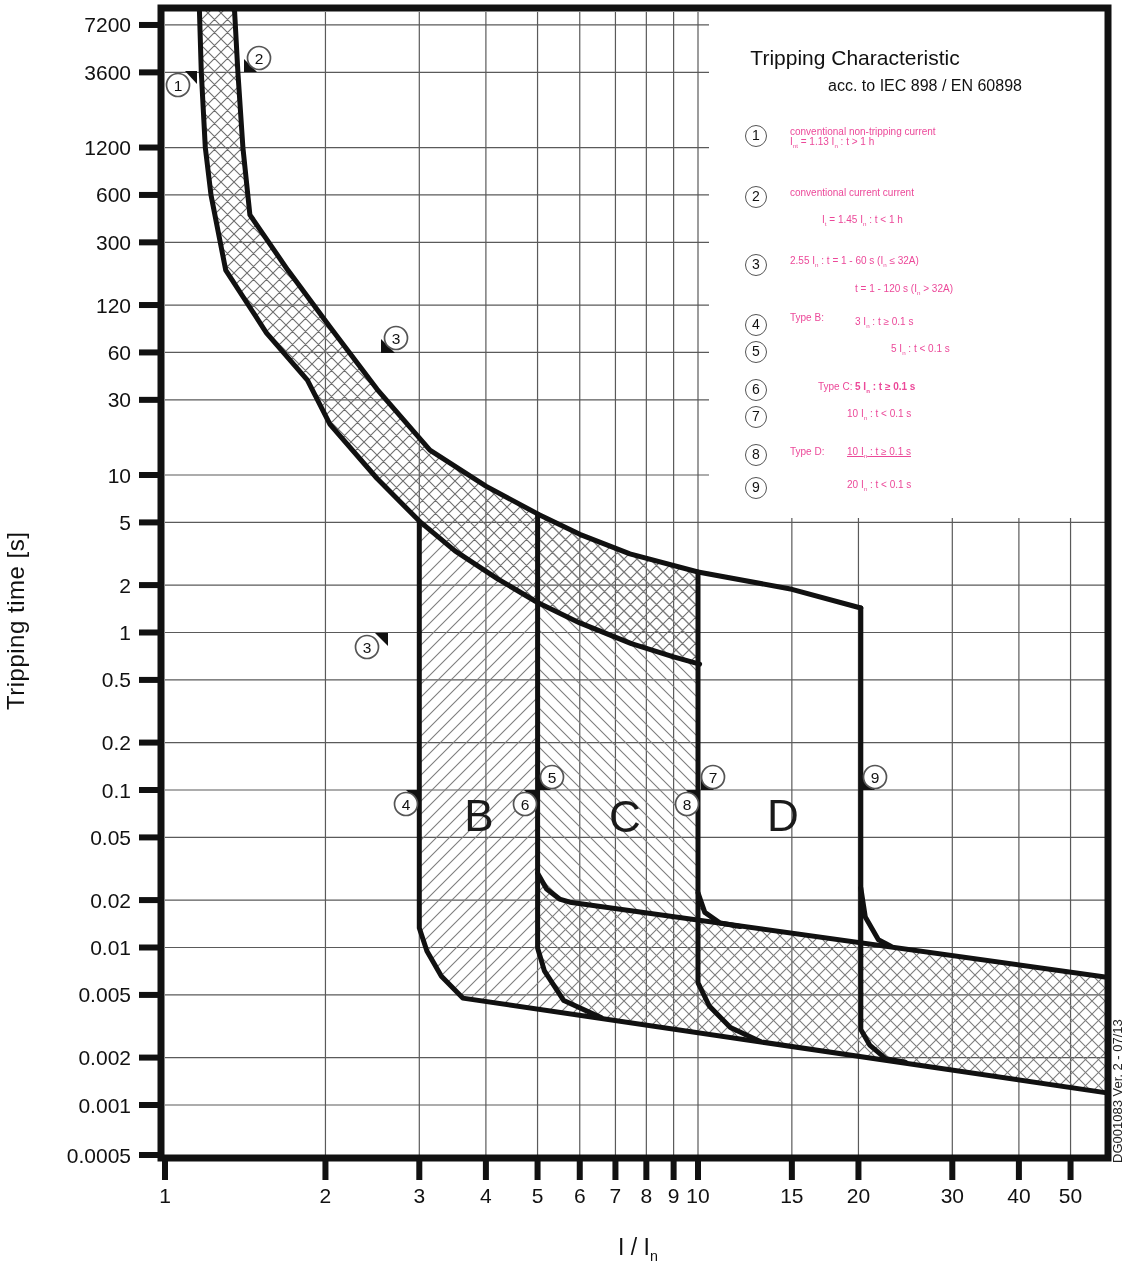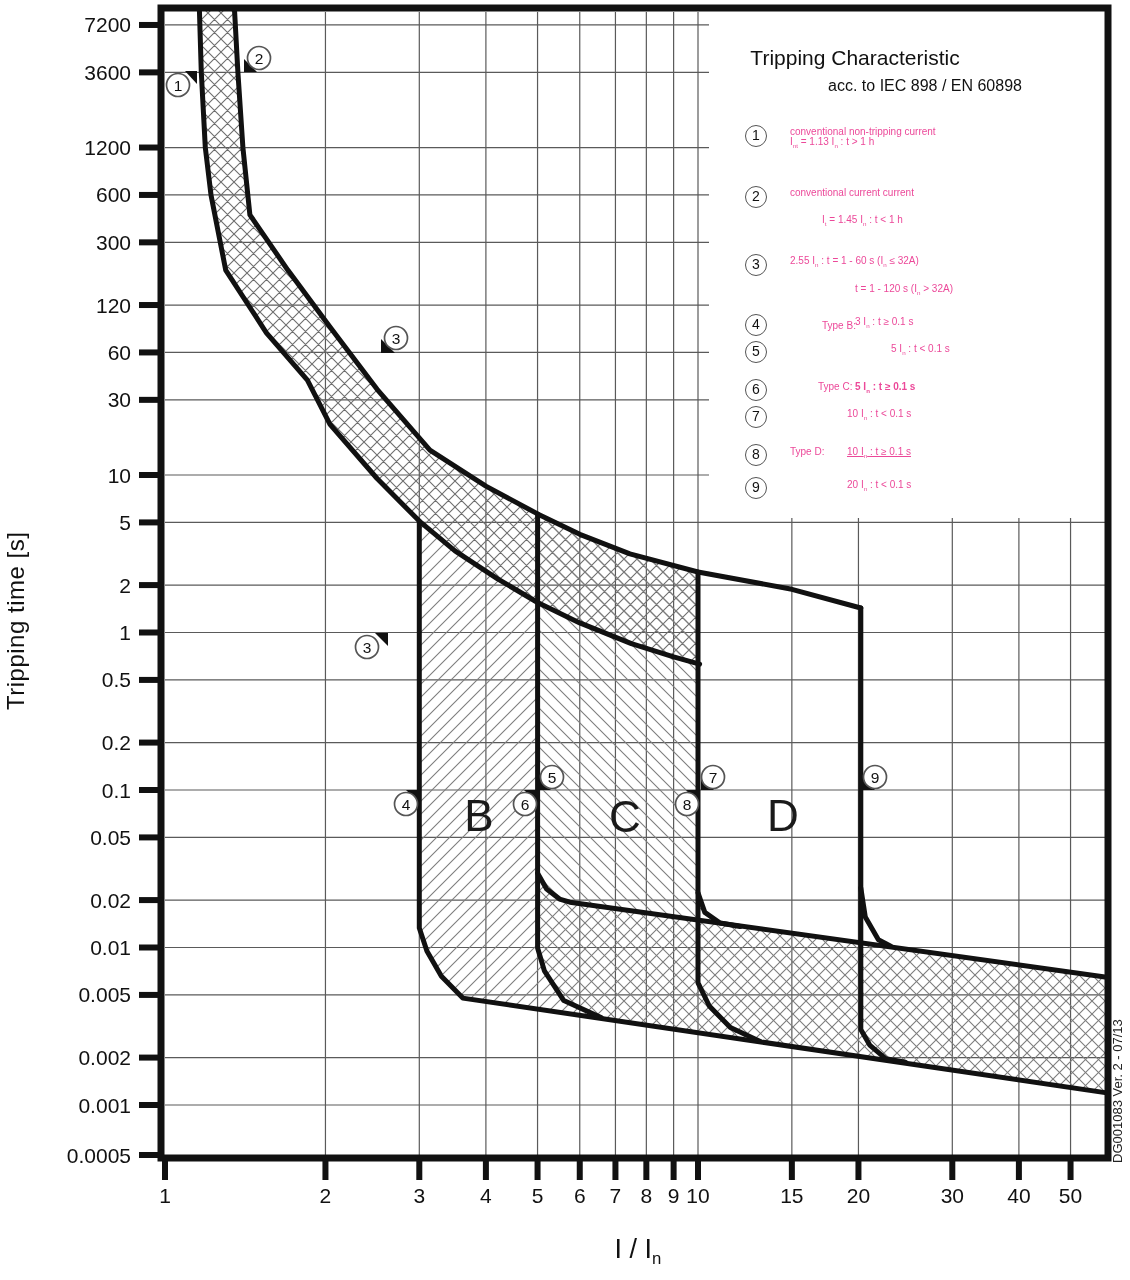--- a/index.html
+++ b/index.html
@@ -1,20 +1,20 @@
 <!DOCTYPE html>
 <html><head>
 <meta charset="utf-8">
 <style>
   html,body{margin:0;padding:0;background:#fff;}
   body{width:1130px;height:1280px;position:relative;font-family:"Liberation Sans",sans-serif;color:#111;overflow:hidden;}
   #chart-svg{position:absolute;left:0;top:0;}
   .abs{position:absolute;white-space:nowrap;}
   .ylabel{left:2px;top:470px;height:240px;writing-mode:vertical-rl;transform:rotate(180deg);font-size:24px;color:#111;letter-spacing:.5px;}
-  .xlabel{left:598px;top:1234px;width:80px;text-align:center;font-size:27px;}
+  .xlabel{left:598px;top:1234px;width:80px;text-align:center;font-size:23px;}
   .xlabel sub,.legend-line sub{font-size:.62em;}
   .side-note{left:1110px;top:948px;height:215px;writing-mode:vertical-rl;transform:rotate(180deg);font-size:13px;color:#222;}
   .legend-title{top:46px;left:855px;transform:translateX(-50%);font-size:21px;font-weight:500;}
   .legend-subtitle{top:77px;left:905px;transform:translateX(-50%);font-size:16px;margin-left:20px;}
   .legend-circle{width:22px;height:22px;border:1.6px solid #555;border-radius:50%;box-sizing:border-box;
     text-align:center;line-height:19px;font-size:14px;background:#fff;}
   .legend-line{font-size:10px;color:#ec4899;}
 </style>
 </head>
 <body>
@@ -211,21 +211,21 @@
 <div class="abs legend-circle" style="left: 745px; top: 125px;">1</div>
     <div class="abs legend-line" style="left: 790px; top: 126px;">conventional non-tripping current</div>
     <div class="abs legend-line" style="left: 790px; top: 136px;">I<sub>nt</sub>  = 1.13 I<sub>n</sub> :  t &gt; 1 h</div>
     <div class="abs legend-circle" style="left: 745px; top: 186px;">2</div>
     <div class="abs legend-line" style="left: 790px; top: 187px;">conventional current current</div>
     <div class="abs legend-line" style="left: 790px; top: 214px; margin-left: 32px;">I<sub>t</sub>  = 1.45 I<sub>n</sub> :  t &lt; 1 h</div>
     <div class="abs legend-circle" style="left: 745px; top: 254px;">3</div>
     <div class="abs legend-line" style="left: 790px; top: 255px;">2.55 I<sub>n</sub> :   t = 1 - 60 s     (I<sub>n</sub> ≤ 32A)</div>
     <div class="abs legend-line" style="left: 855px; top: 283px; text-align: center;">t = 1 - 120 s    (I<sub>n</sub> &gt; 32A)</div>
     <div class="abs legend-circle" style="left: 745px; top: 314px;">4</div>
-    <div class="abs legend-line" style="left: 790px; top: 320px; margin-left: 32px;">Type B:</div>
+    <div class="abs legend-line" style="left: 790px; top: 312px;">Type B:</div>
     <div class="abs legend-line" style="left: 855px; top: 316px;">3 I<sub>n</sub>   : t ≥ 0.1 s</div>
     <div class="abs legend-circle" style="left: 745px; top: 341px;">5</div>
     <div class="abs legend-line" style="left: 855px; top: 343px; margin-left: 36px;">5 I<sub>n</sub>   : t &lt; 0.1 s</div>
     <div class="abs legend-circle" style="left: 745px; top: 379px;">6</div>
     <div class="abs legend-line" style="left: 790px; top: 381px; margin-left: 28px;">Type C:</div>
     <div class="abs legend-line" style="left: 855px; top: 381px; font-weight: bold;">5 I<sub>n</sub>   : t ≥ 0.1 s</div>
     <div class="abs legend-circle" style="left: 745px; top: 406px;">7</div>
     <div class="abs legend-line" style="left: 847px; top: 408px;">10 I<sub>n</sub>   : t &lt; 0.1 s</div>
     <div class="abs legend-circle" style="left: 745px; top: 444px;">8</div>
     <div class="abs legend-line" style="left: 790px; top: 446px;">Type D:</div>

